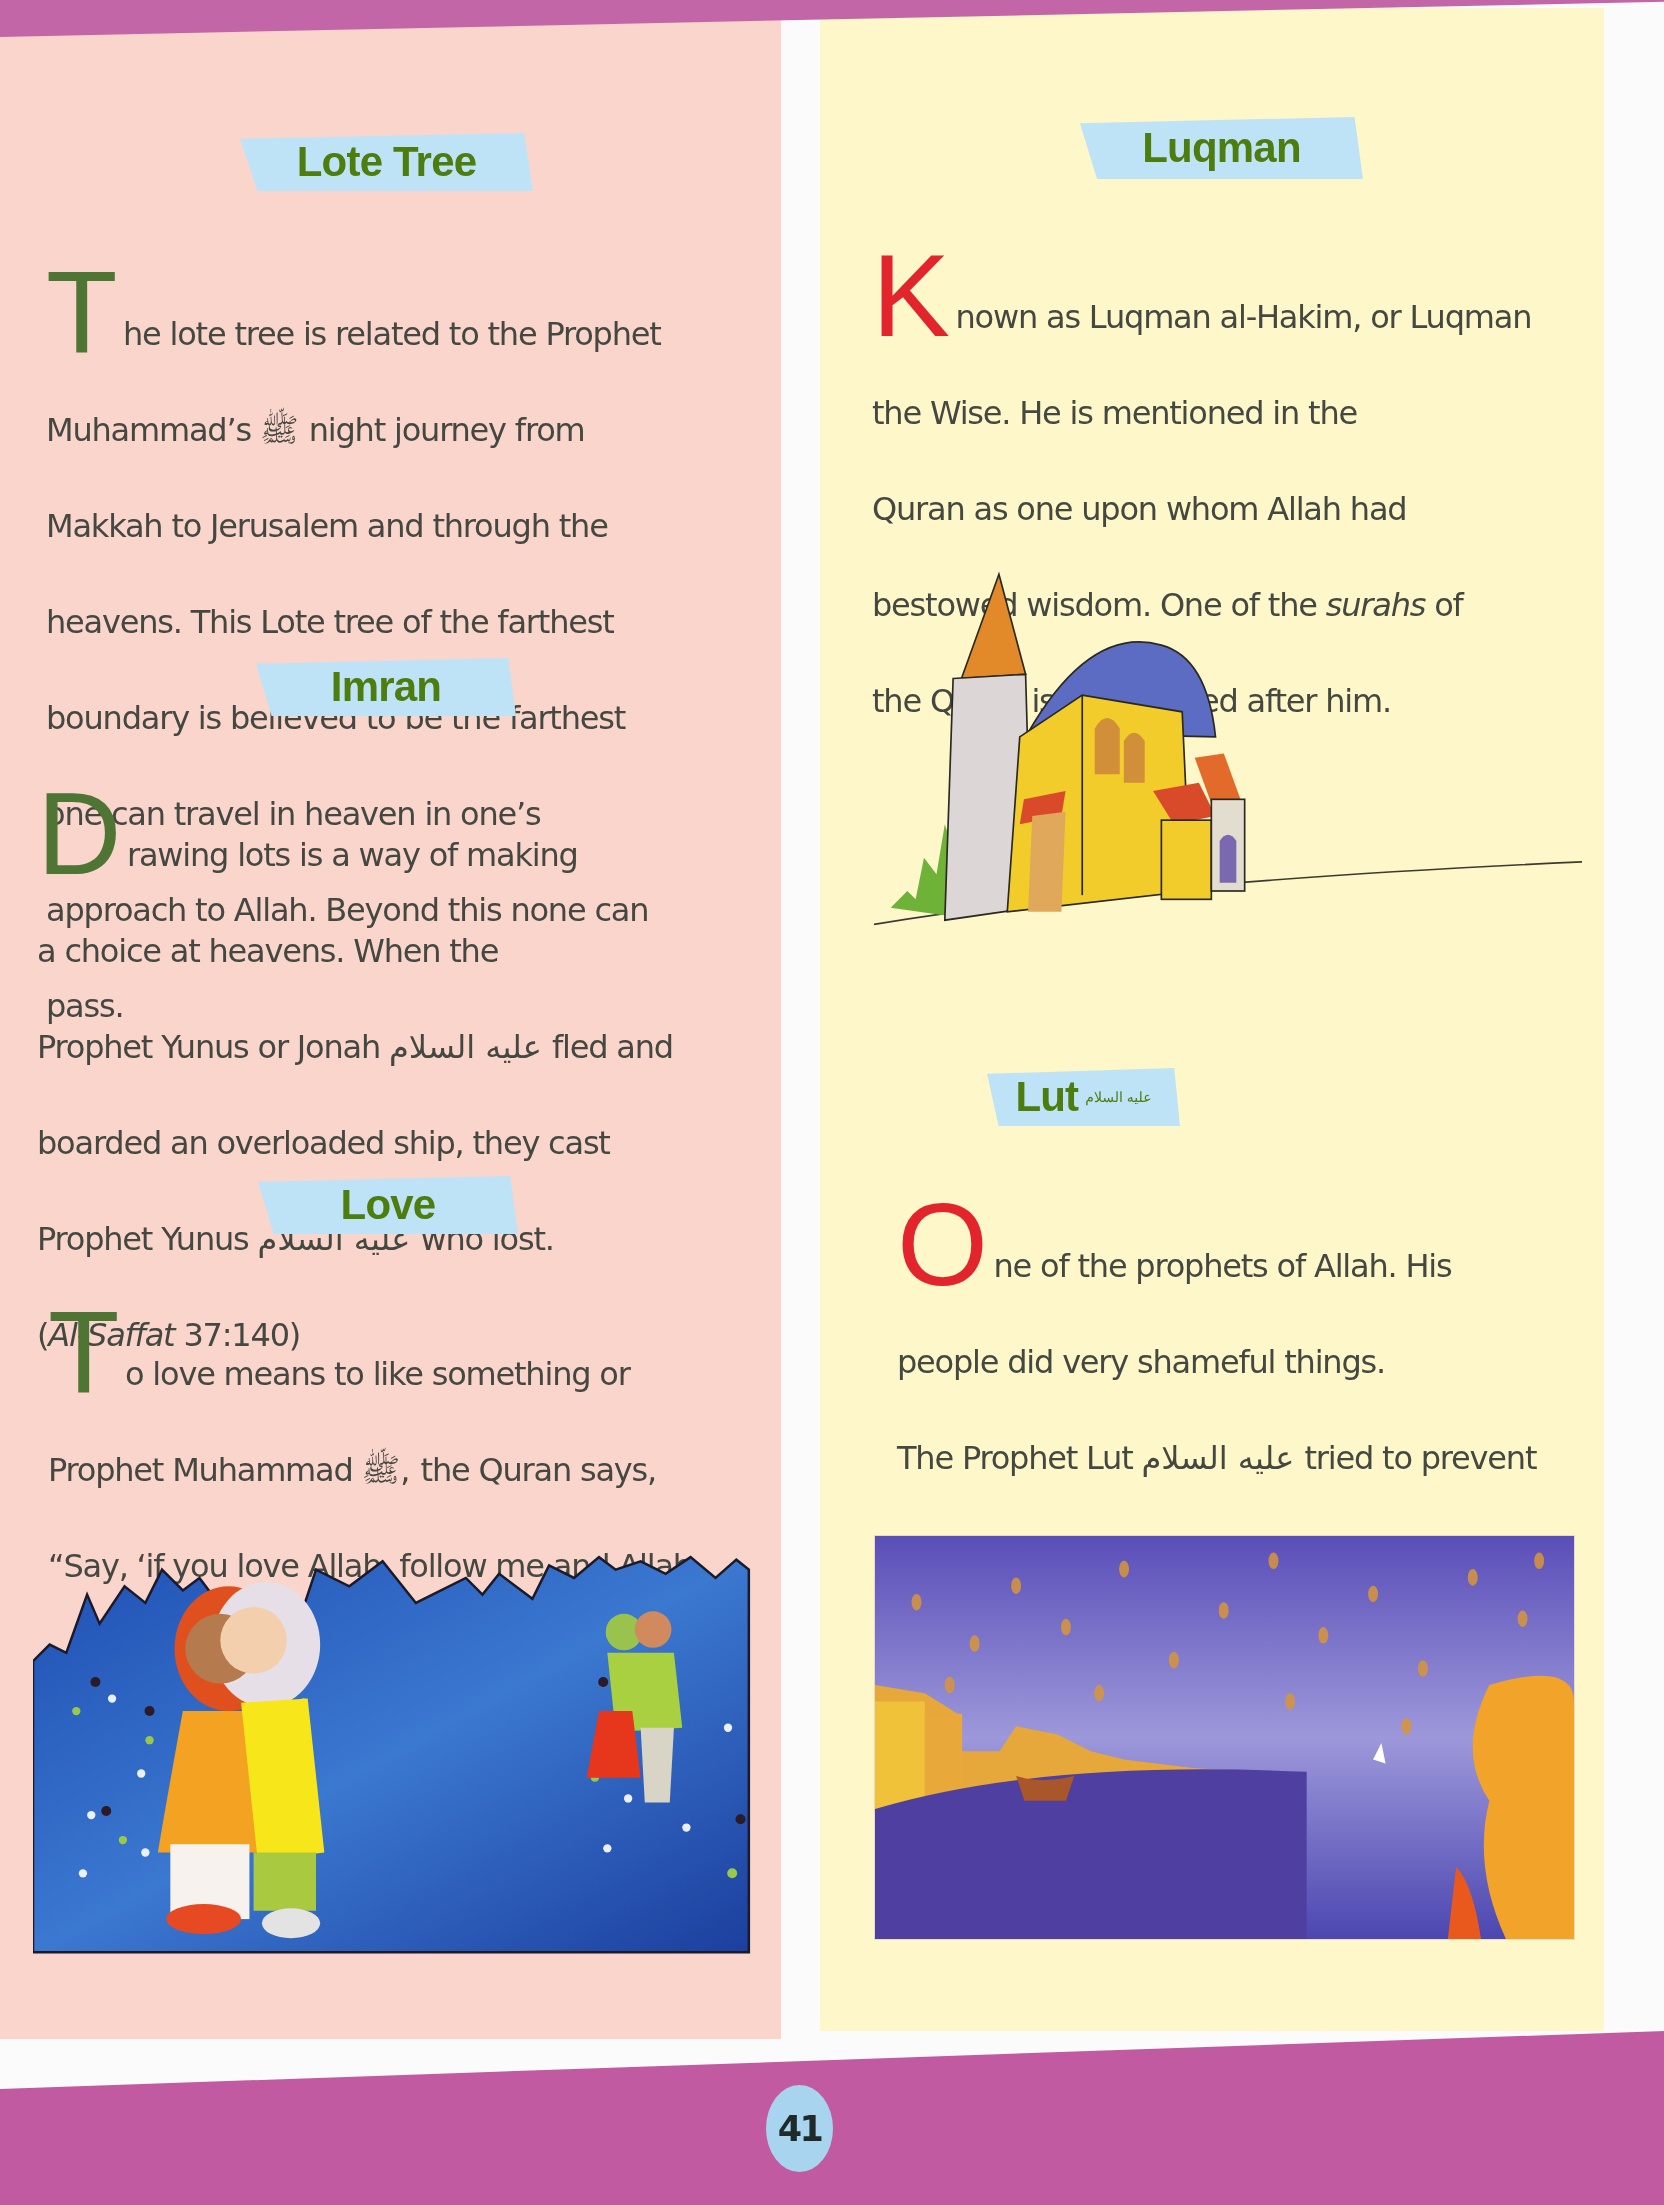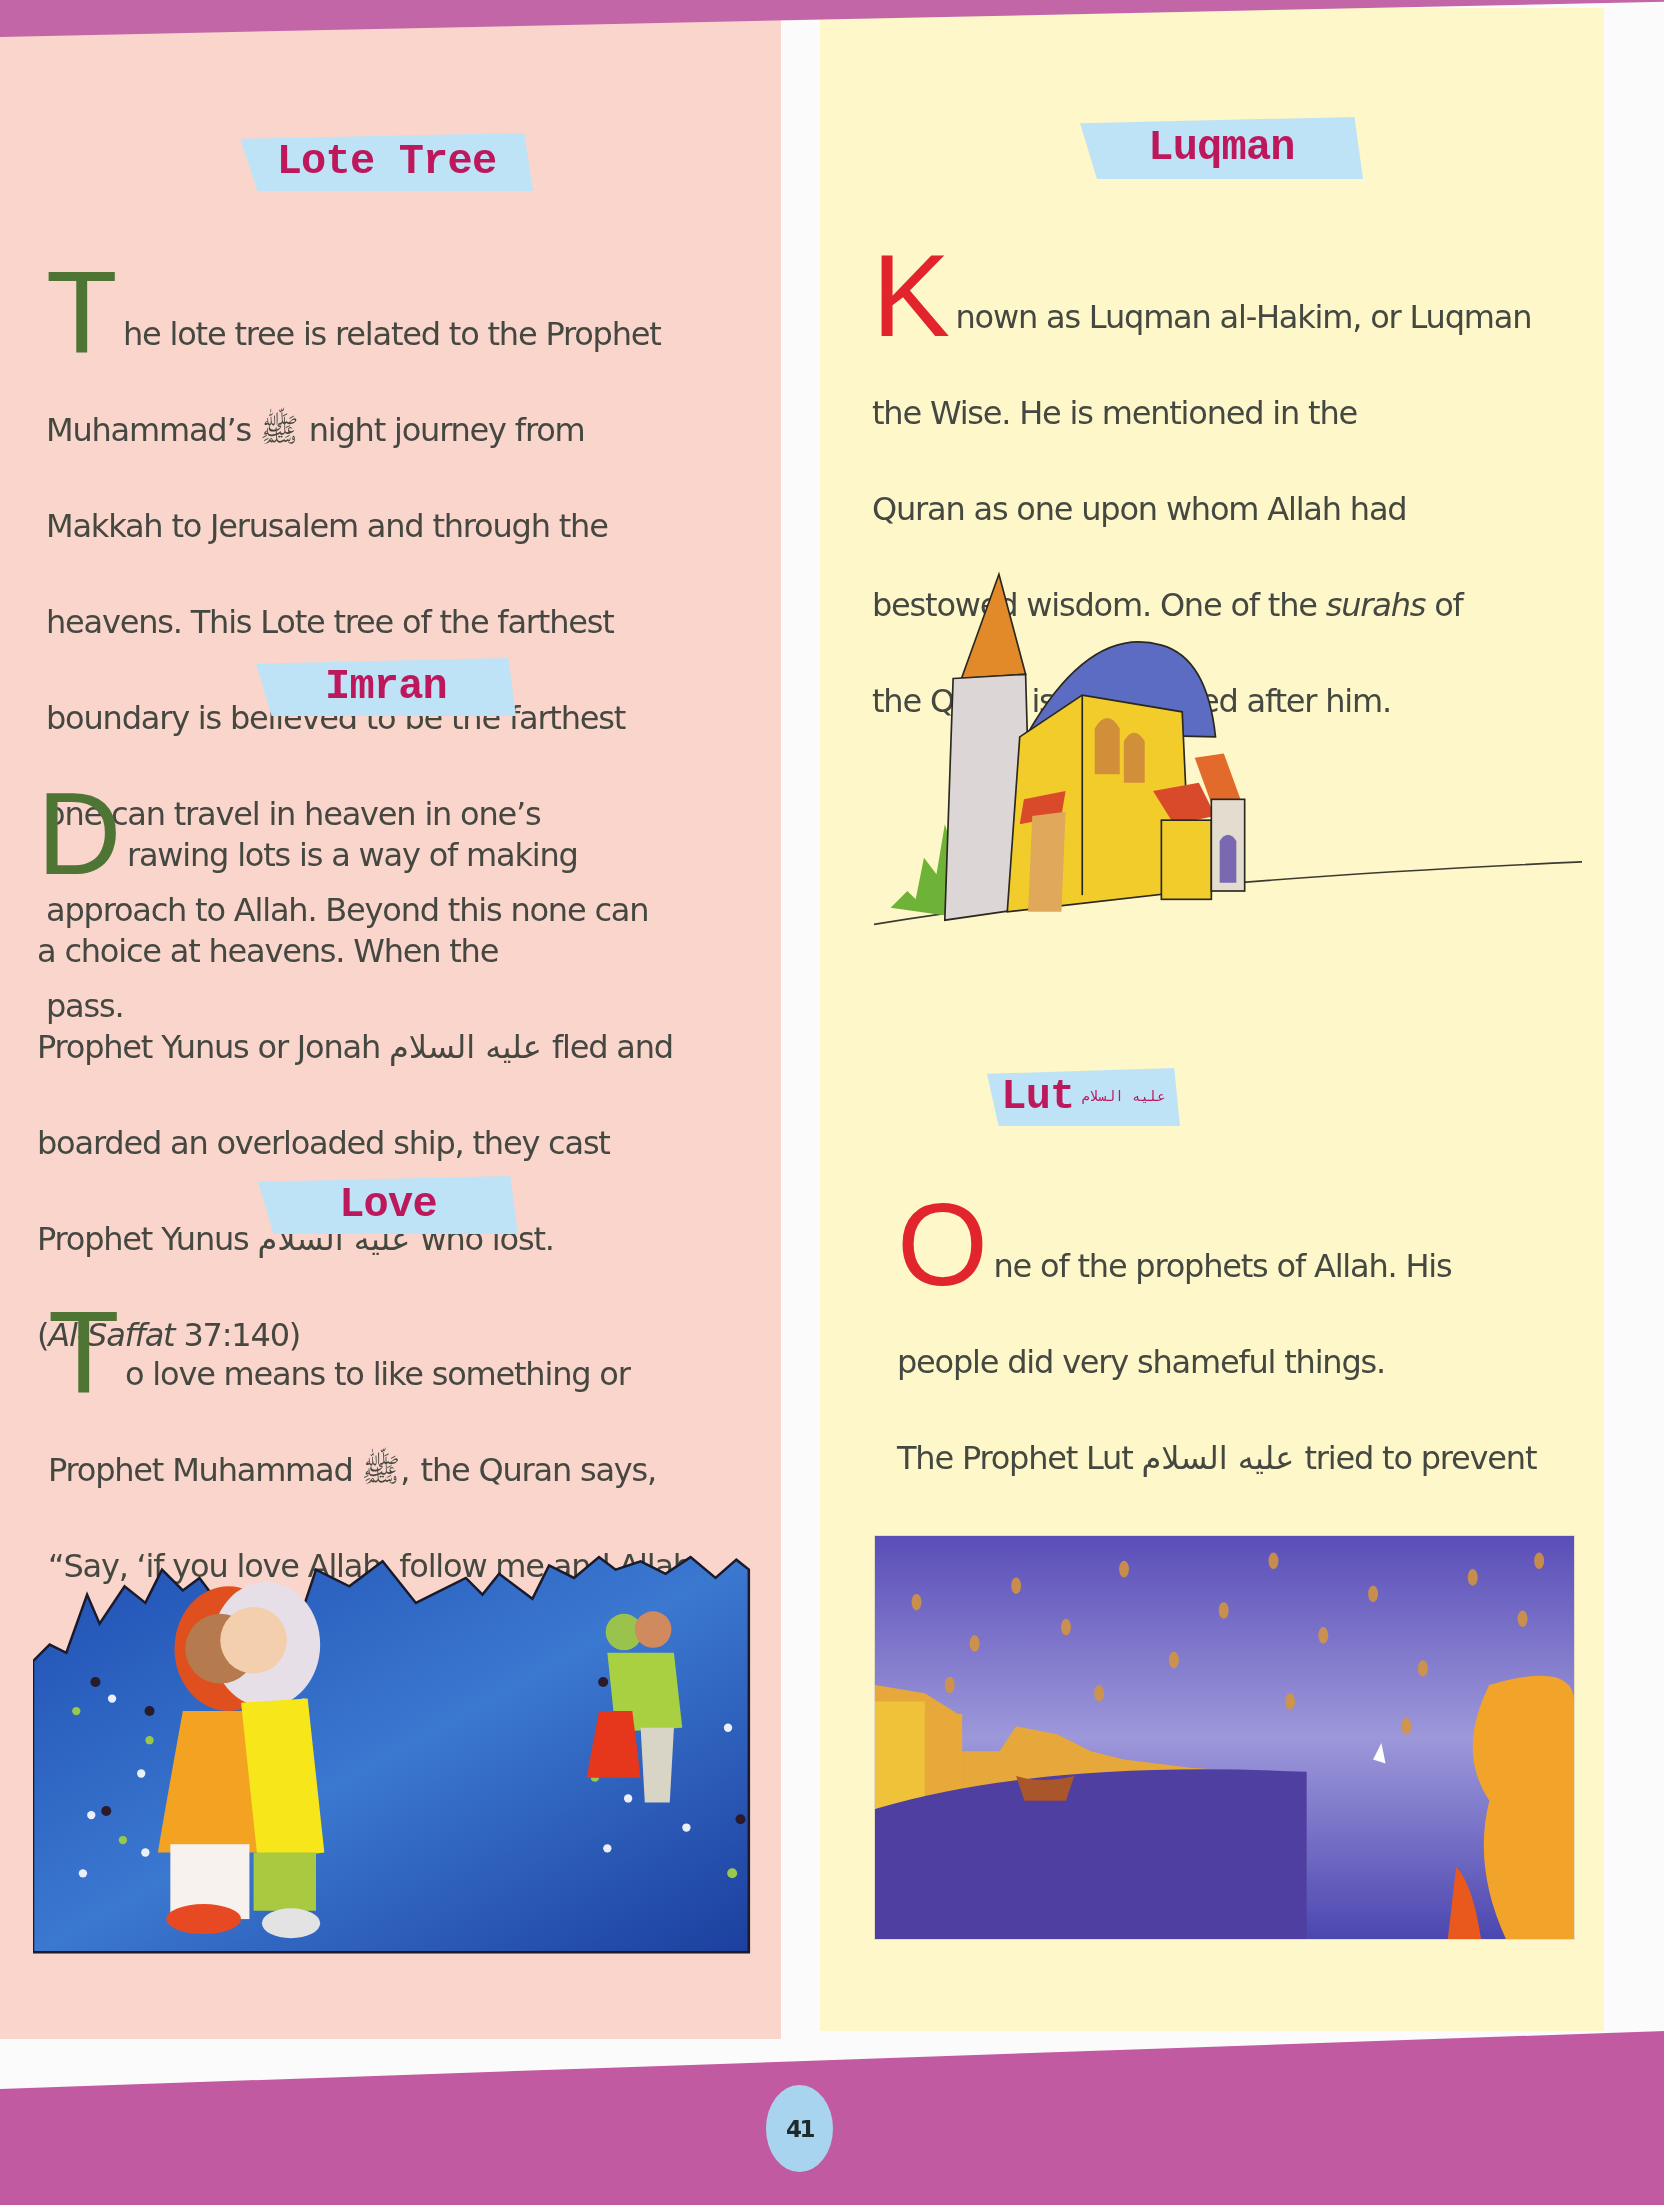--- a/index.html
+++ b/index.html
@@ -19,22 +19,22 @@
 
   .panel { position: absolute; top: 8.3px; }
   .panel-left { left: 0; width: 781px; height: 2031px; background: #f9d5cb; }
   .panel-right { left: 820px; width: 784px; height: 2023px; background: #fdf7c9; }
 
   .entry { position: absolute; }
   .heading-tag {
     position: absolute; height: 58px;
     background: #bfe3f6;
     display: flex; align-items: center; justify-content: center;
-    font-family: Liberation Mono, monospace; font-weight: bold;
-    font-size: 42px; color: #be185d; letter-spacing: -0.8px;
+    font-family: Liberation Sans, sans-serif; font-weight: bold;
+    font-size: 42px; color: #4d7c0f; letter-spacing: -0.8px;
     clip-path: polygon(0 10%, 97% 0, 100% 100%, 6% 100%);
   }
   .heading-tag .honorific { font-size: 14px; font-weight: normal; margin-left: 7px; line-height: 1; }
 
   .body-text {
     position: absolute;
     font-family: "DejaVu Sans", sans-serif;
     font-size: 32px; line-height: 48px;
     color: #444841; letter-spacing: -1.2px;
     white-space: pre-line;
@@ -50,21 +50,21 @@
   .it { font-style: italic; }
 
   
   .illus { position: absolute; overflow: hidden; }
   .illus svg { width: 100%; height: 100%; display: block; }
 
   .page-number {
     position: absolute; left: 766px; top: 2085px; width: 67px; height: 87px;
     background: #a8d4ef; border-radius: 50%;
     display: flex; align-items: center; justify-content: center;
-    font-family: "DejaVu Sans", sans-serif; font-weight: bold; font-size: 23px; color: #1f2a2a;
+    font-family: "DejaVu Sans", sans-serif; font-weight: bold; font-size: 35px; color: #1f2a2a;
     letter-spacing: -2.5px;
   }
 </style>
 </head>
 <body>
 
 <div class="panel panel-left"></div>
 <div class="panel panel-right"></div>
 <div class="top-band"></div>
 <div class="bottom-band"></div>

